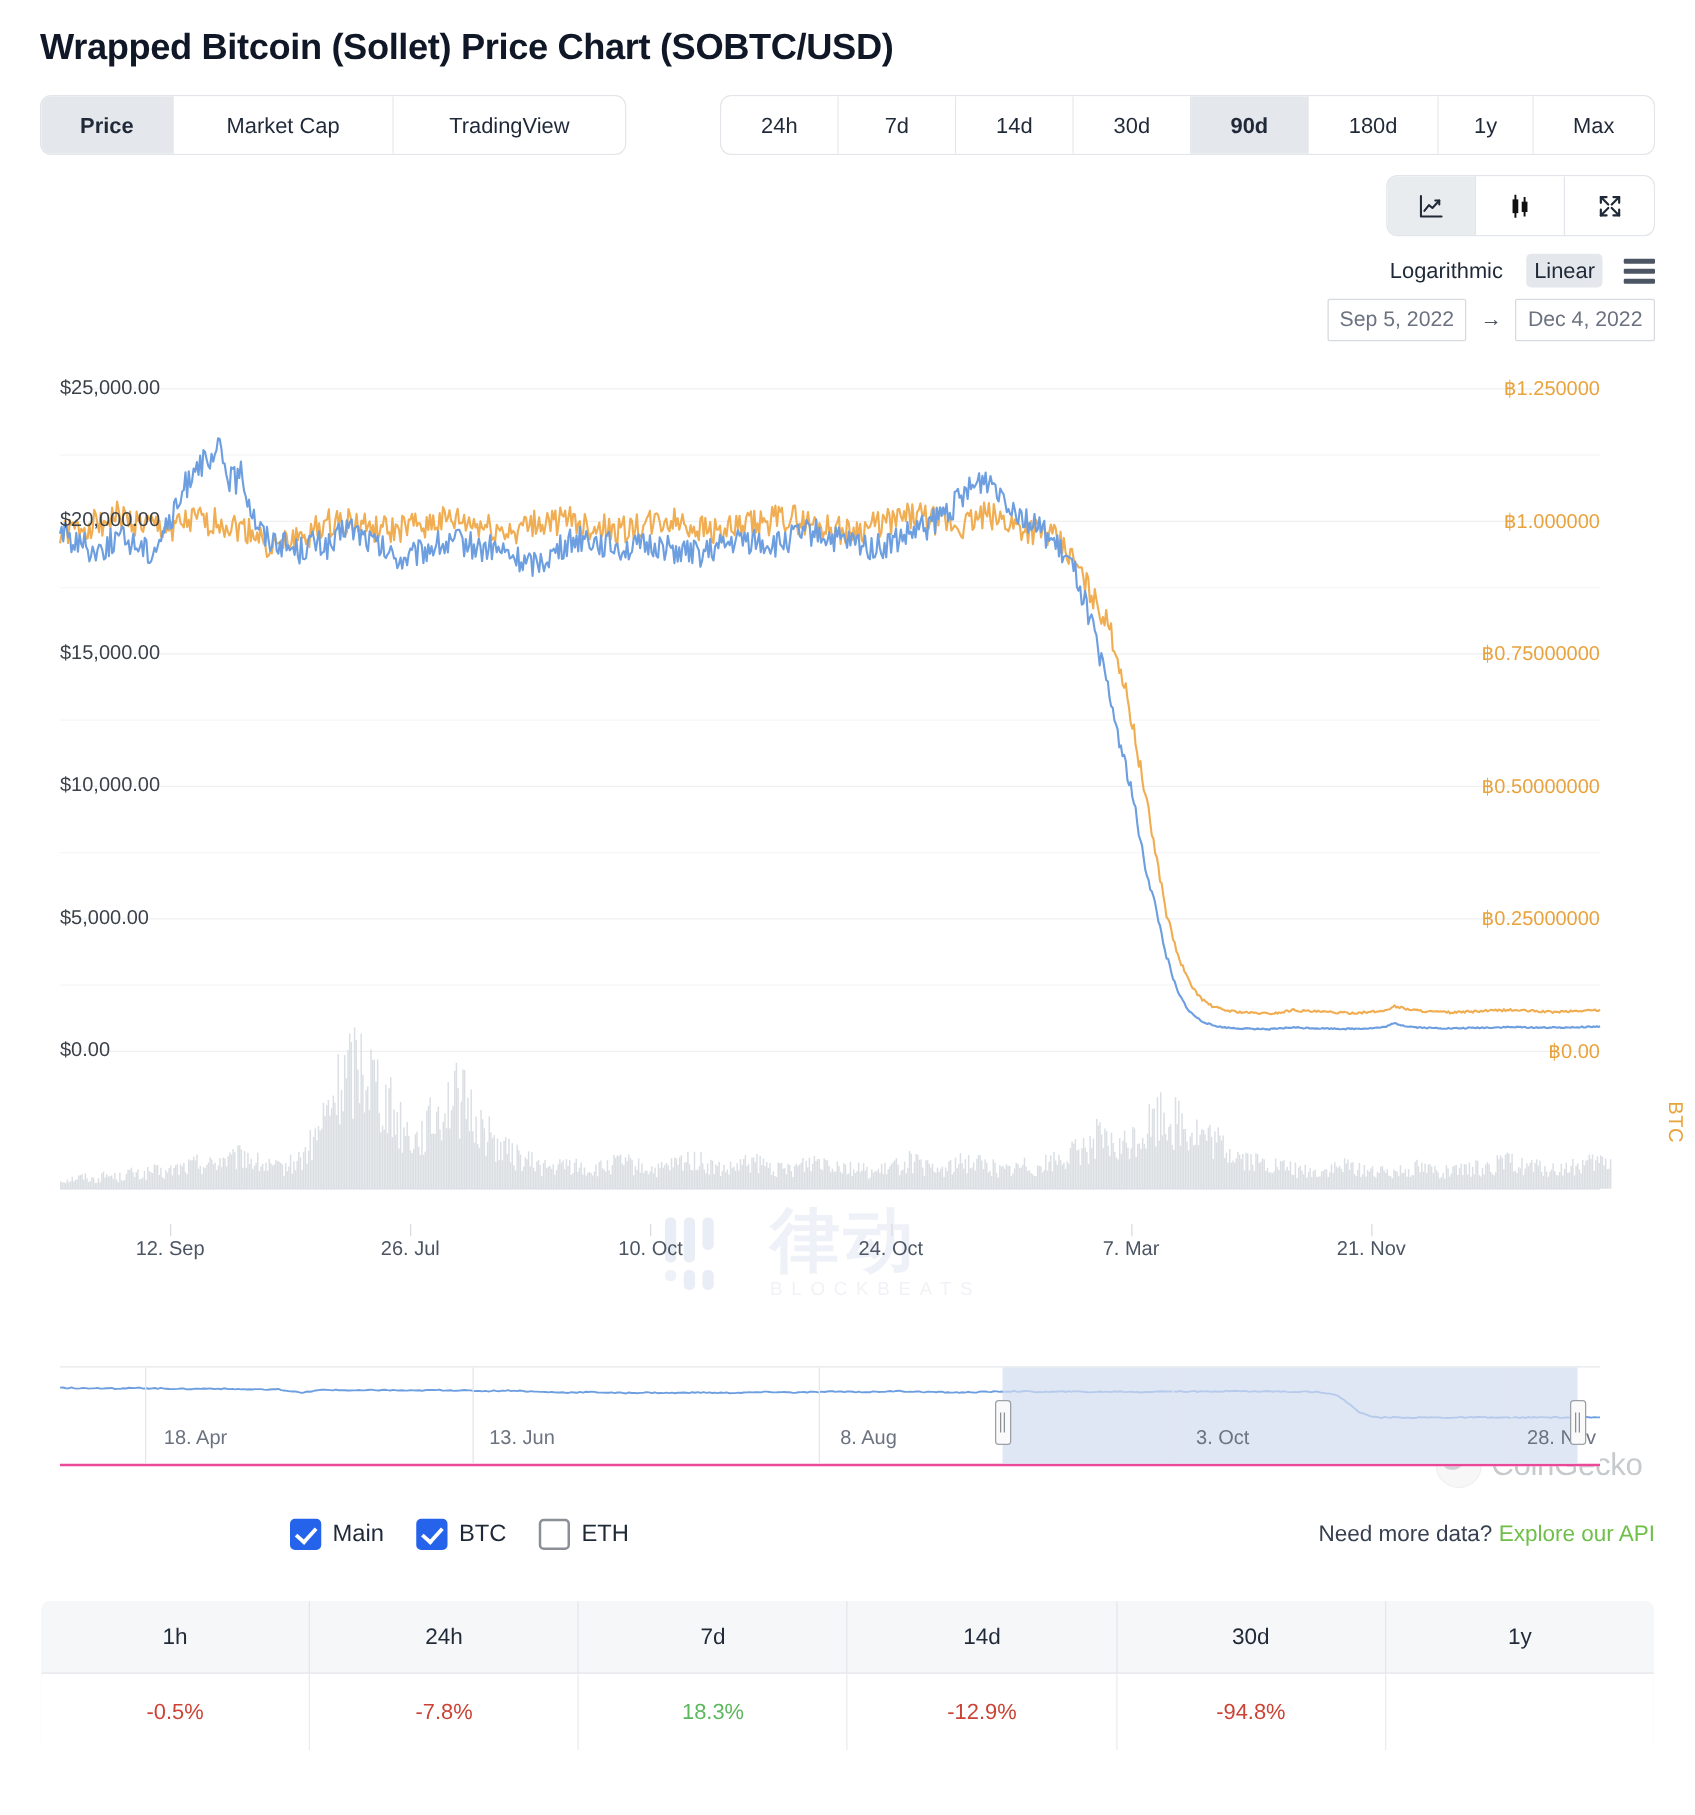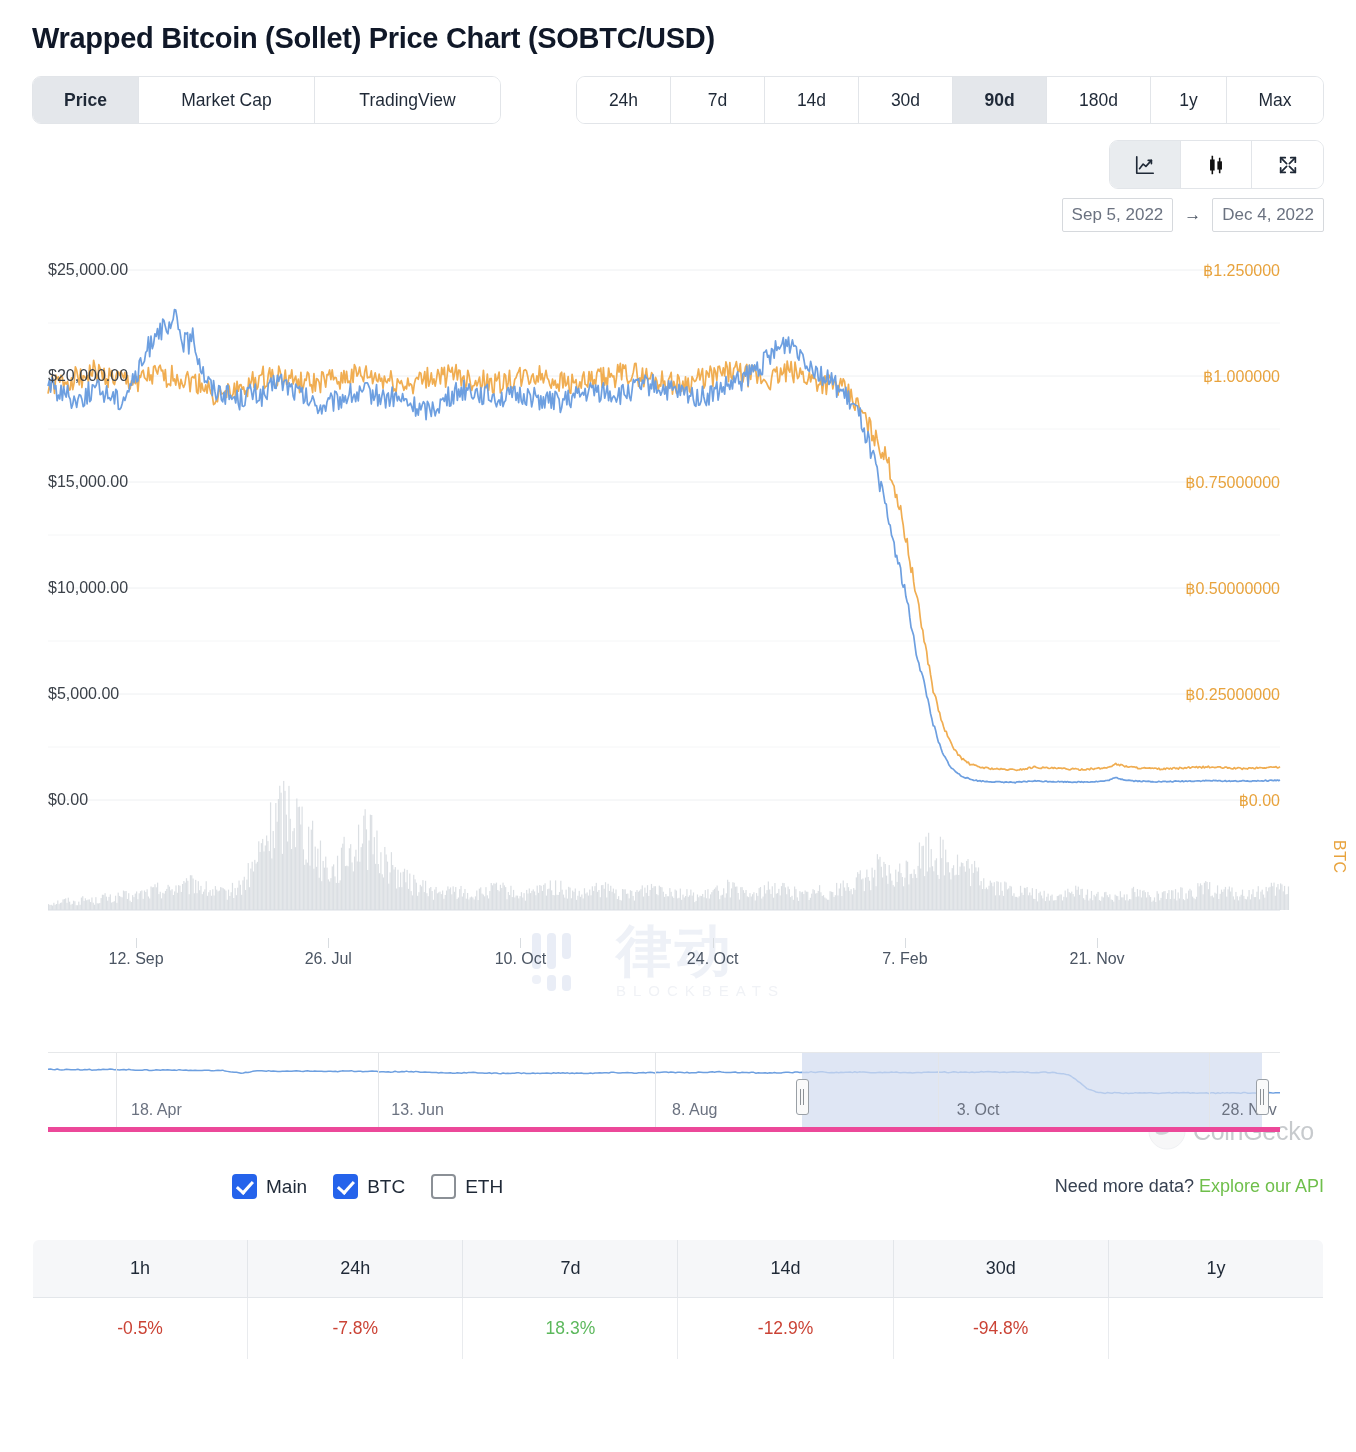--- a/index.html
+++ b/index.html
@@ -230,21 +230,21 @@
     background: #d8dce0;
   }
 
   
   .navigator {
     position: relative;
     margin: 12px 48px 0 48px;
     width: 1232px;
     height: 80px;
     border-top: 1px solid #e6e8ea;
-    border-bottom: 5px solid #ec4899;
+    border-bottom: 2px solid #ec4899;
     background: #fff;
   }
   .nav-sel {
     position: absolute;
     top: 0; bottom: 0;
     background: #d3dcf0;
     opacity: 0.72;
   }
   .nav-handle {
     position: absolute;
@@ -387,20 +387,29 @@
               <line x1="20" y1="4" x2="13.5" y2="10.5"></line>
             <polyline points="4,15 4,20 9,20"></polyline>
               <line x1="4" y1="20" x2="10.5" y2="13.5"></line>
             <polyline points="20,15 20,20 15,20"></polyline>
               <line x1="20" y1="20" x2="13.5" y2="13.5"></line>
           </svg>
         </button>
       </div>
     </div>
 
+    <div class="scale-row">
+      <span class="scale-label">Logarithmic</span>
+      <span class="scale-label active">Linear</span>
+      <span class="hamburger">
+          <i></i>
+          <i></i>
+          <i></i>
+        </span>
+    </div>
 
     <div class="dates-row">
       <span class="date-box">Sep 5, 2022</span>
       <span class="arrow-sep">→</span>
       <span class="date-box">Dec 4, 2022</span>
     </div>
   </div>
 
   <div class="chart-area">
     <svg id="chart-svg" width="1356" height="790">
@@ -1411,21 +1420,21 @@
     <div class="xlabels" id="xlabels">
         <div class="xtick" style="left: 88.088px;"></div>
         <div class="xlab" style="left: 88.088px; top: 0px;">12. Sep</div>
         <div class="xtick" style="left: 280.28px;"></div>
         <div class="xlab" style="left: 280.28px; top: 0px;">26. Jul</div>
         <div class="xtick" style="left: 472.472px;"></div>
         <div class="xlab" style="left: 472.472px; top: 0px;">10. Oct</div>
         <div class="xtick" style="left: 664.664px;"></div>
         <div class="xlab" style="left: 664.664px; top: 0px;">24. Oct</div>
         <div class="xtick" style="left: 856.856px;"></div>
-        <div class="xlab" style="left: 856.856px; top: 0px;">7. Feb</div>
+        <div class="xlab" style="left: 856.856px; top: 0px;">7. Mar</div>
         <div class="xtick" style="left: 1049.05px;"></div>
         <div class="xlab" style="left: 1049.05px; top: 0px;">21. Nov</div>
       </div>
   </div>
 
   <div class="navigator">
     <svg id="nav-svg" width="1232" height="62" style="position:absolute;left:0;top:0;">
         <path d="M0.00 16.14 L2.30 15.98 L4.60 16.58 L6.90 16.67 L9.19 15.97 L11.49 16.73 L13.79 16.93 L16.09 16.70 L18.39 16.36 L20.69 16.51 L22.99 16.86 L25.28 16.68 L27.58 16.74 L29.88 16.29 L32.18 16.93 L34.48 16.89 L36.78 16.58 L39.07 16.64 L41.37 16.27 L43.67 17.16 L45.97 17.11 L48.27 17.08 L50.57 16.60 L52.87 16.80 L55.16 16.20 L57.46 16.38 L59.76 16.51 L62.06 16.10 L64.36 16.23 L66.66 16.87 L68.96 16.62 L71.25 16.97 L73.55 16.71 L75.85 16.41 L78.15 17.06 L80.45 16.36 L82.75 16.76 L85.04 17.00 L87.34 17.22 L89.64 17.31 L91.94 17.30 L94.24 17.14 L96.54 16.82 L98.84 16.73 L101.13 17.53 L103.43 17.44 L105.73 17.36 L108.03 16.85 L110.33 16.97 L112.63 17.15 L114.93 16.77 L117.22 16.98 L119.52 16.73 L121.82 17.04 L124.12 17.32 L126.42 16.90 L128.72 17.39 L131.01 16.64 L133.31 17.00 L135.61 17.26 L137.91 17.11 L140.21 17.54 L142.51 17.15 L144.81 17.48 L147.10 17.28 L149.40 17.58 L151.70 17.39 L154.00 17.60 L156.30 17.30 L158.60 17.35 L160.90 17.27 L163.19 17.71 L165.49 17.87 L167.79 17.58 L170.09 17.36 L172.39 17.42 L174.69 17.17 L176.99 18.10 L179.28 18.37 L181.58 18.69 L183.88 19.12 L186.18 19.24 L188.48 19.17 L190.78 19.66 L193.07 20.28 L195.37 19.98 L197.67 19.21 L199.97 19.42 L202.27 18.97 L204.57 18.36 L206.87 18.10 L209.16 17.83 L211.46 17.69 L213.76 17.87 L216.06 18.09 L218.36 18.31 L220.66 17.63 L222.96 18.22 L225.25 18.08 L227.55 18.17 L229.85 18.42 L232.15 18.39 L234.45 18.25 L236.75 18.33 L239.04 17.99 L241.34 18.28 L243.64 18.26 L245.94 17.98 L248.24 17.80 L250.54 17.95 L252.84 18.28 L255.13 18.39 L257.43 18.01 L259.73 17.77 L262.03 18.14 L264.33 18.37 L266.63 17.91 L268.93 18.33 L271.22 18.36 L273.52 18.16 L275.82 18.49 L278.12 18.50 L280.42 18.14 L282.72 18.27 L285.01 18.43 L287.31 18.22 L289.61 18.75 L291.91 18.20 L294.21 17.87 L296.51 18.01 L298.81 18.00 L301.10 18.07 L303.40 17.64 L305.70 18.39 L308.00 18.50 L310.30 18.36 L312.60 18.17 L314.90 18.69 L317.19 18.61 L319.49 18.55 L321.79 18.17 L324.09 18.03 L326.39 18.27 L328.69 18.33 L330.99 18.90 L333.28 18.72 L335.58 18.82 L337.88 19.09 L340.18 18.66 L342.48 19.16 L344.78 18.90 L347.07 18.30 L349.37 18.88 L351.67 18.96 L353.97 18.46 L356.27 18.71 L358.57 18.12 L360.87 18.87 L363.16 18.47 L365.46 18.95 L367.76 18.38 L370.06 18.67 L372.36 19.22 L374.66 19.36 L376.96 18.95 L379.25 19.30 L381.55 19.30 L383.85 19.48 L386.15 19.55 L388.45 19.57 L390.75 19.94 L393.04 19.56 L395.34 19.82 L397.64 20.00 L399.94 19.98 L402.24 19.78 L404.54 20.24 L406.84 20.36 L409.13 19.76 L411.43 19.98 L413.73 20.21 L416.03 19.50 L418.33 20.05 L420.63 19.39 L422.93 19.61 L425.22 19.28 L427.52 19.48 L429.82 20.01 L432.12 20.06 L434.42 20.06 L436.72 20.16 L439.01 20.22 L441.31 19.84 L443.61 20.45 L445.91 20.00 L448.21 19.96 L450.51 20.42 L452.81 20.77 L455.10 20.00 L457.40 20.39 L459.70 20.33 L462.00 20.58 L464.30 20.29 L466.60 20.28 L468.90 19.67 L471.19 19.85 L473.49 20.47 L475.79 19.85 L478.09 20.56 L480.39 20.41 L482.69 20.45 L484.99 20.11 L487.28 20.52 L489.58 20.13 L491.88 20.59 L494.18 20.20 L496.48 20.22 L498.78 19.99 L501.07 20.23 L503.37 20.54 L505.67 19.77 L507.97 20.18 L510.27 19.75 L512.57 20.34 L514.87 19.66 L517.16 20.25 L519.46 19.86 L521.76 20.42 L524.06 20.05 L526.36 20.49 L528.66 19.98 L530.96 20.25 L533.25 19.96 L535.55 20.58 L537.85 20.47 L540.15 20.45 L542.45 20.08 L544.75 20.40 L547.04 19.97 L549.34 19.94 L551.64 19.69 L553.94 19.92 L556.24 19.81 L558.54 19.74 L560.84 19.92 L563.13 19.33 L565.43 19.32 L567.73 19.63 L570.03 19.90 L572.33 19.94 L574.63 19.76 L576.93 19.70 L579.22 19.56 L581.52 19.84 L583.82 19.82 L586.12 20.26 L588.42 20.30 L590.72 19.79 L593.01 19.71 L595.31 19.57 L597.61 20.03 L599.91 19.40 L602.21 19.37 L604.51 19.49 L606.81 19.95 L609.10 19.31 L611.40 19.56 L613.70 19.23 L616.00 19.03 L618.30 19.00 L620.60 19.52 L622.90 19.05 L625.19 19.20 L627.49 19.66 L629.79 19.19 L632.09 19.21 L634.39 19.40 L636.69 19.88 L638.99 19.25 L641.28 19.92 L643.58 19.77 L645.88 19.72 L648.18 19.77 L650.48 19.06 L652.78 19.29 L655.07 19.58 L657.37 19.45 L659.67 19.55 L661.97 19.07 L664.27 18.82 L666.57 19.25 L668.87 18.76 L671.16 18.56 L673.46 19.00 L675.76 19.36 L678.06 19.48 L680.36 19.41 L682.66 19.53 L684.96 19.16 L687.25 19.05 L689.55 19.67 L691.85 19.87 L694.15 19.30 L696.45 19.42 L698.75 19.47 L701.04 19.79 L703.34 19.30 L705.64 19.37 L707.94 20.17 L710.24 19.81 L712.54 20.09 L714.84 20.06 L717.13 19.72 L719.43 20.26 L721.73 19.77 L724.03 20.11 L726.33 19.43 L728.63 19.93 L730.93 20.04 L733.22 20.06 L735.52 19.38 L737.82 19.14 L740.12 19.16 L742.42 19.51 L744.72 19.68 L747.01 19.00 L749.31 19.09 L751.61 19.54 L753.91 19.20 L756.21 19.49 L758.51 19.23 L760.81 19.41 L763.10 18.61 L765.40 19.37 L767.70 19.45 L770.00 19.00 L772.30 18.80 L774.60 18.86 L776.90 19.13 L779.19 19.60 L781.49 19.81 L783.79 19.50 L786.09 19.65 L788.39 19.30 L790.69 19.76 L792.99 19.36 L795.28 19.39 L797.58 19.22 L799.88 19.14 L802.18 18.95 L804.48 19.60 L806.78 18.82 L809.07 19.46 L811.37 18.85 L813.67 19.12 L815.97 19.10 L818.27 19.36 L820.57 19.57 L822.87 19.85 L825.16 19.67 L827.46 19.70 L829.76 19.47 L832.06 19.22 L834.36 19.73 L836.66 19.25 L838.96 19.51 L841.25 19.59 L843.55 19.04 L845.85 19.38 L848.15 19.02 L850.45 19.55 L852.75 19.65 L855.04 19.50 L857.34 19.42 L859.64 19.66 L861.94 19.60 L864.24 19.96 L866.54 19.81 L868.84 19.62 L871.13 19.61 L873.43 19.64 L875.73 19.30 L878.03 19.19 L880.33 18.98 L882.63 19.24 L884.93 19.21 L887.22 19.23 L889.52 19.10 L891.82 19.31 L894.12 19.24 L896.42 18.69 L898.72 19.42 L901.01 19.63 L903.31 19.31 L905.61 18.86 L907.91 18.94 L910.21 19.61 L912.51 18.95 L914.81 19.25 L917.10 18.93 L919.40 19.20 L921.70 19.41 L924.00 18.97 L926.30 19.45 L928.60 19.16 L930.90 19.35 L933.19 18.46 L935.49 19.01 L937.79 18.82 L940.09 18.60 L942.39 18.79 L944.69 19.09 L946.99 18.72 L949.28 18.92 L951.58 19.48 L953.88 19.14 L956.18 18.93 L958.48 19.53 L960.78 19.28 L963.07 19.03 L965.37 18.77 L967.67 18.99 L969.97 19.36 L972.27 19.09 L974.57 18.97 L976.87 19.45 L979.16 18.95 L981.46 19.54 L983.76 19.71 L986.06 19.74 L988.36 19.45 L990.66 19.78 L992.96 19.34 L995.25 19.12 L997.55 19.09 L999.85 19.71 L1002.15 19.84 L1004.45 19.33 L1006.75 19.44 L1009.04 20.28 L1011.34 20.44 L1013.64 20.84 L1015.94 20.85 L1018.24 21.51 L1020.54 21.83 L1022.84 23.02 L1025.13 24.73 L1027.43 26.04 L1029.73 28.26 L1032.03 29.58 L1034.33 31.65 L1036.63 33.51 L1038.93 35.60 L1041.22 36.42 L1043.52 37.09 L1045.82 37.85 L1048.12 38.98 L1050.42 39.51 L1052.72 39.41 L1055.01 39.93 L1057.31 40.41 L1059.61 39.57 L1061.91 39.91 L1064.21 40.26 L1066.51 39.41 L1068.81 39.79 L1071.10 39.66 L1073.40 40.24 L1075.70 40.44 L1078.00 39.86 L1080.30 40.44 L1082.60 40.31 L1084.90 40.37 L1087.19 39.63 L1089.49 39.90 L1091.79 39.82 L1094.09 40.05 L1096.39 39.83 L1098.69 39.91 L1100.99 39.86 L1103.28 39.86 L1105.58 40.21 L1107.88 40.29 L1110.18 40.38 L1112.48 40.29 L1114.78 40.05 L1117.07 40.06 L1119.37 39.66 L1121.67 39.60 L1123.97 40.34 L1126.27 39.85 L1128.57 39.55 L1130.87 40.01 L1133.16 39.63 L1135.46 39.60 L1137.76 39.71 L1140.06 39.57 L1142.36 40.24 L1144.66 39.82 L1146.96 40.10 L1149.25 40.16 L1151.55 39.98 L1153.85 39.98 L1156.15 39.90 L1158.45 39.83 L1160.75 40.54 L1163.04 39.87 L1165.34 39.76 L1167.64 40.52 L1169.94 39.76 L1172.24 40.39 L1174.54 39.62 L1176.84 40.11 L1179.13 39.62 L1181.43 40.11 L1183.73 39.68 L1186.03 39.69 L1188.33 39.91 L1190.63 39.95 L1192.93 40.38 L1195.22 39.57 L1197.52 39.60 L1199.82 40.28 L1202.12 40.35 L1204.42 39.97 L1206.72 39.90 L1209.01 40.16 L1211.31 39.83 L1213.61 39.77 L1215.91 39.52 L1218.21 39.71 L1220.51 39.55 L1222.81 39.84 L1225.10 40.13 L1227.40 39.74 L1229.70 39.86 L1232.00 39.85 " fill="none" stroke="#6d9fe0" stroke-width="1.5" stroke-linejoin="round"></path>
       </svg>
     <div id="nav-layer">

